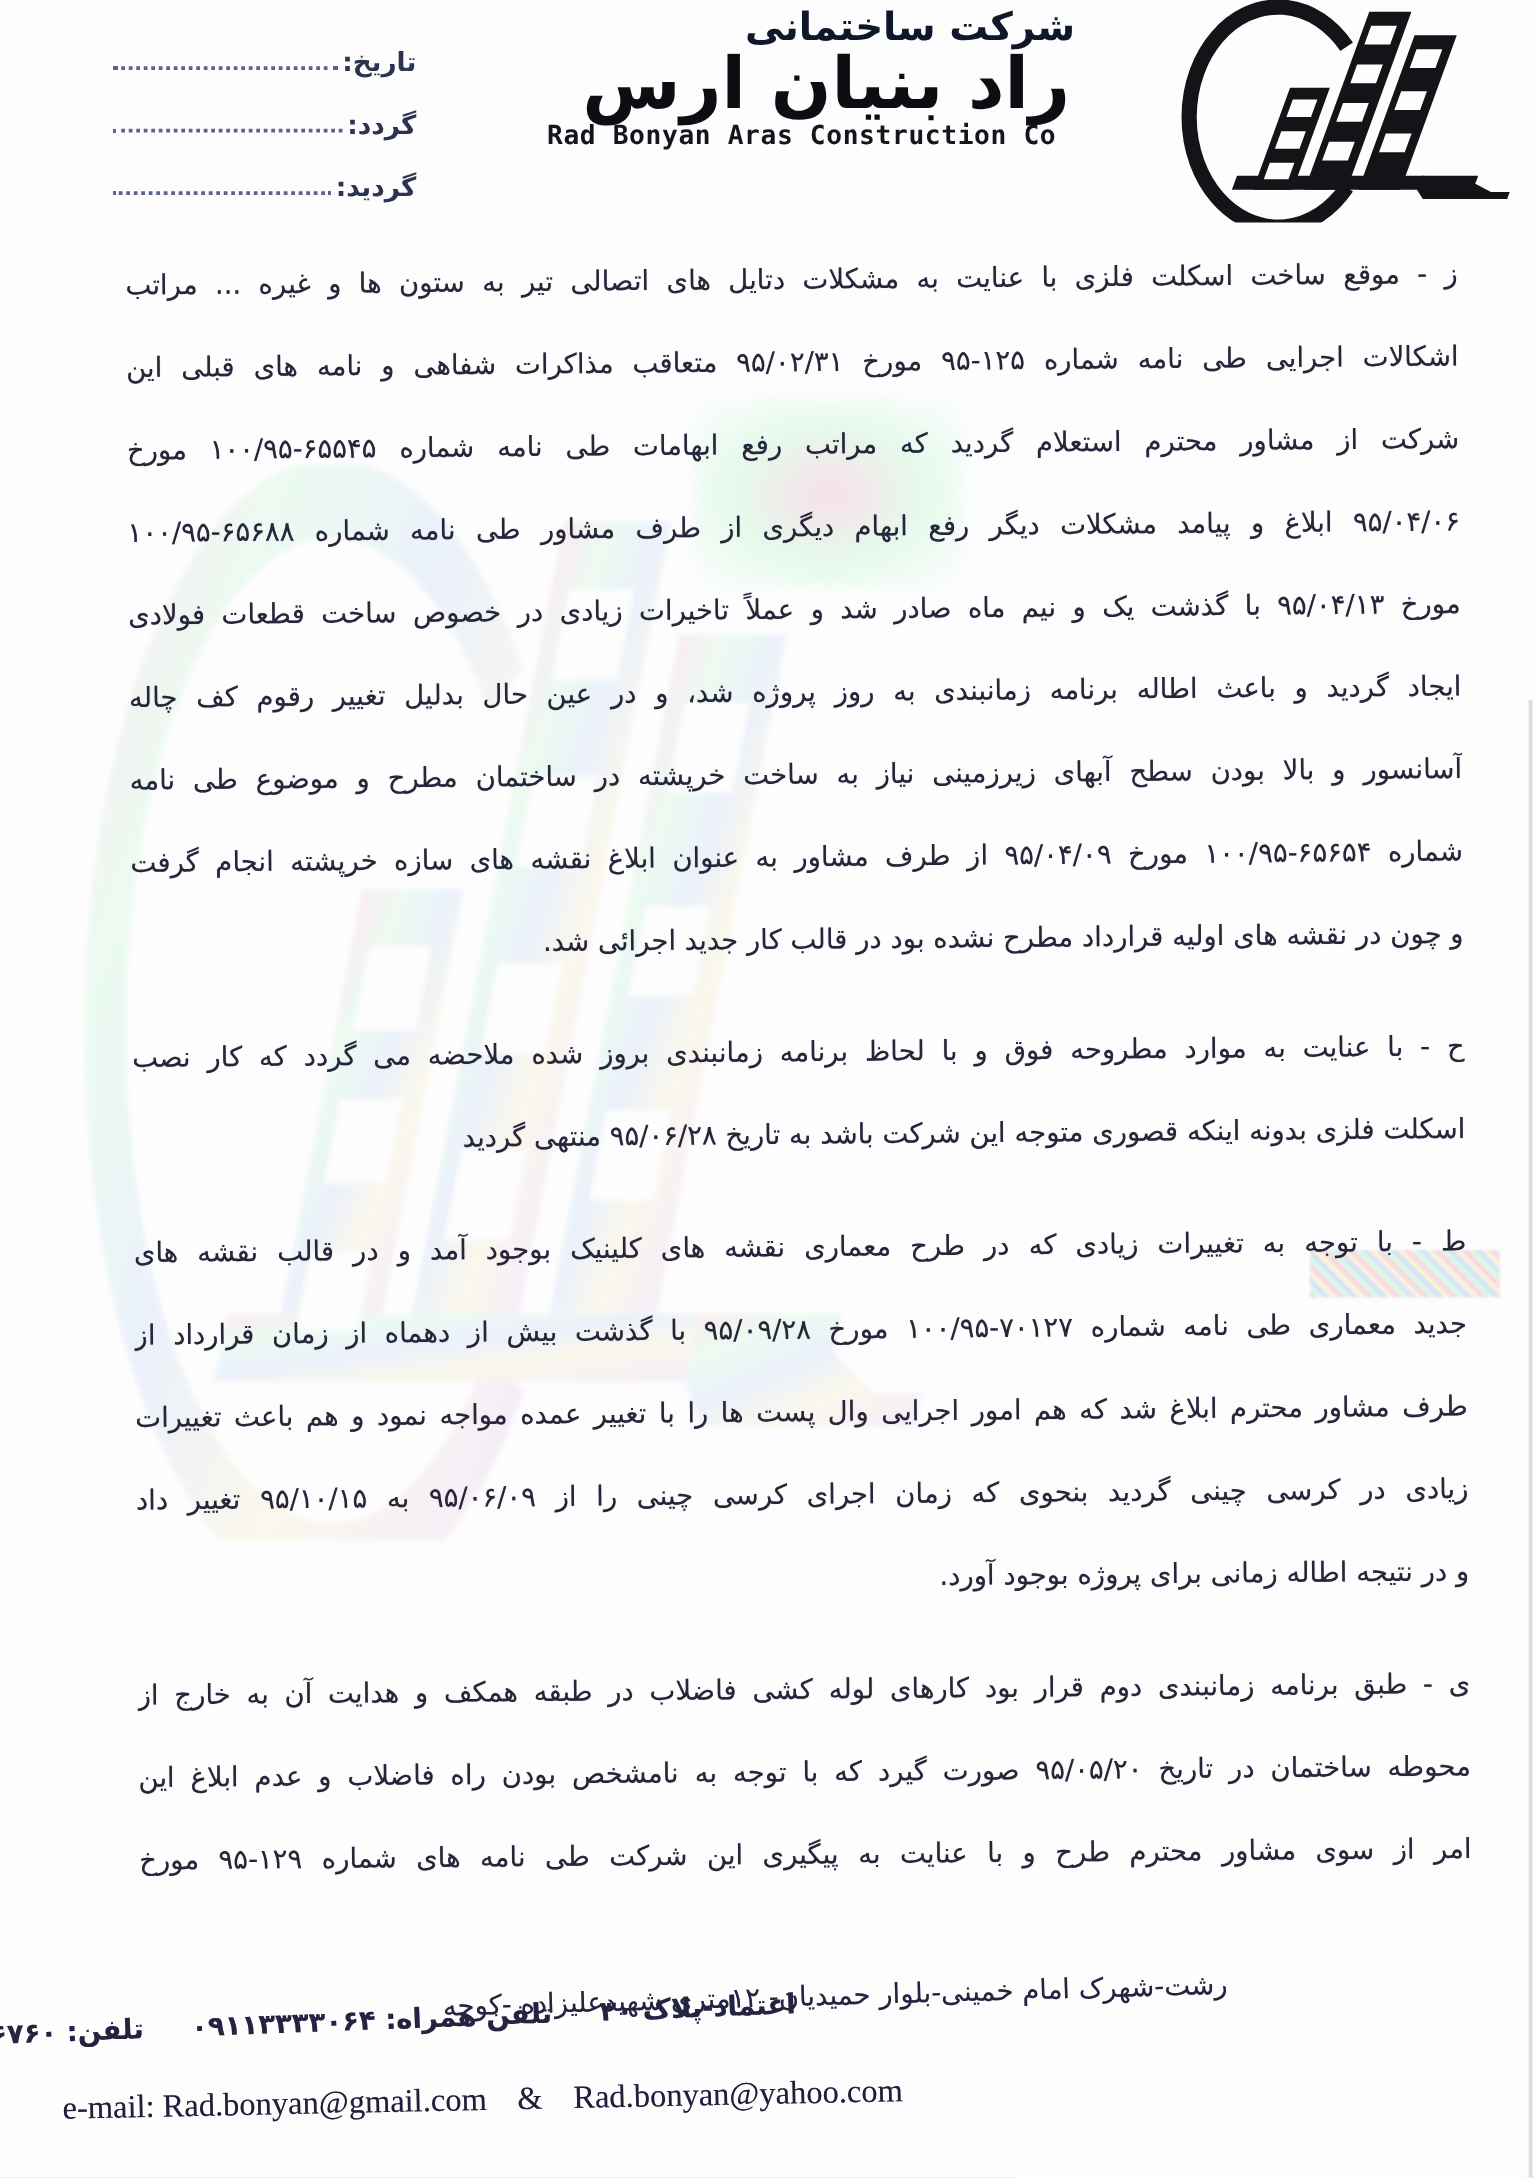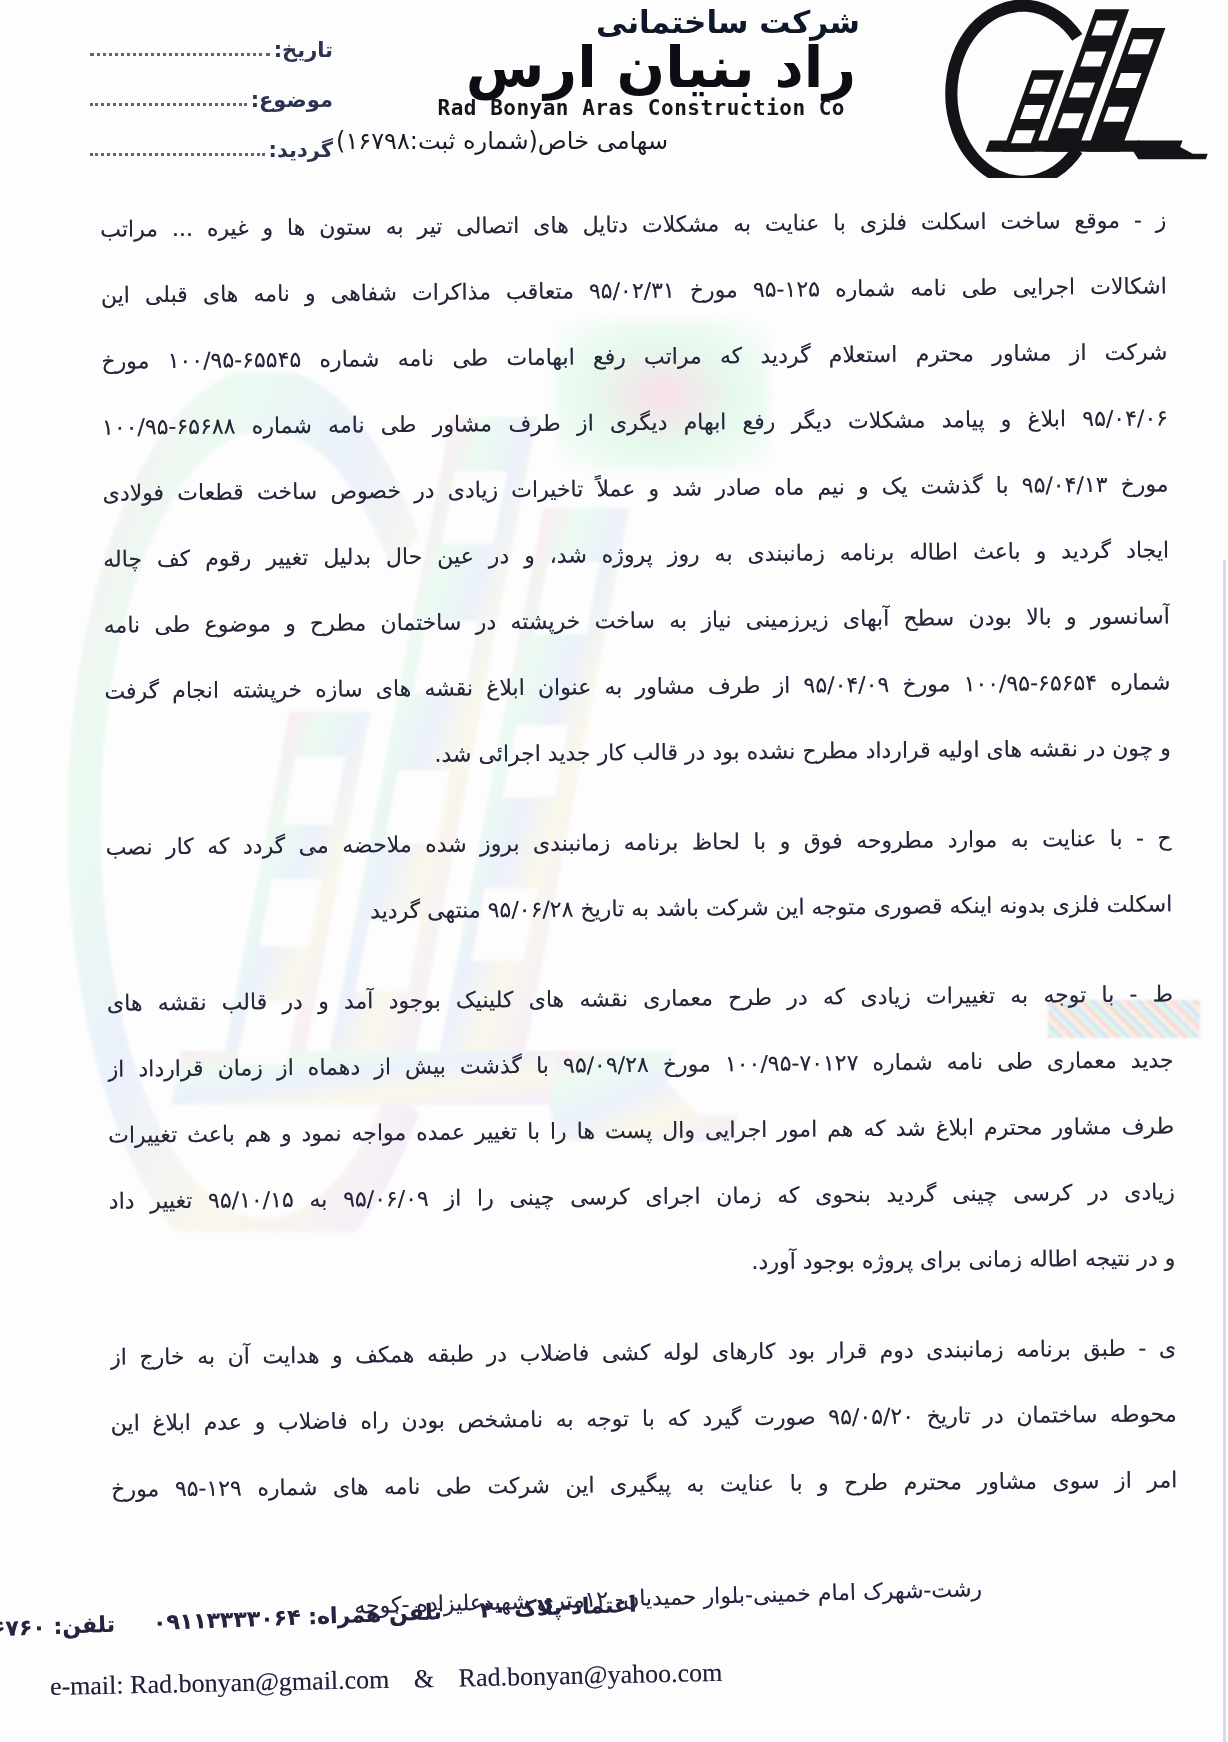--- a/index.html
+++ b/index.html
@@ -90,33 +90,32 @@
   <div class="artifact-band"></div>
   <div class="artifact-patch"></div>
   <div class="edge-line"></div>
 
   <div class="ref-block">
     <div class="ref-row">
       <span class="ref-label">تاریخ:</span>
       <span class="leader"></span>
     </div>
     <div class="ref-row">
-      <span class="ref-label">موضوع:</span>
+      <span class="ref-label">گردد:</span>
       <span class="leader"></span>
     </div>
     <div class="ref-row">
       <span class="ref-label">گردید:</span>
       <span class="leader"></span>
     </div>
   </div>
 
   <div class="h-fa1">شرکت ساختمانی</div>
   <div class="h-fa2">راد بنیان ارس</div>
   <div class="h-en">Rad Bonyan Aras Construction Co</div>
-  <div class="h-fa3">سهامی خاص(شماره ثبت:۱۶۷۹۸)</div>
 
   <svg class="logo-box" viewBox="0 0 310 190" aria-hidden="true">
     <path d="M158,40 A76,94 0 1 0 158,160" fill="none" stroke="#141418" stroke-width="13"></path>
     <g transform="translate(0,162) skewX(-20) translate(0,-162)" fill="#141418">
       <rect x="78" y="75" width="34" height="87"></rect>
       <rect x="122" y="10" width="36" height="152"></rect>
       <rect x="168" y="30" width="36" height="132"></rect>
       <rect x="60" y="150" width="160" height="12"></rect>
       <path d="M218,150 h48 v7 l16,7 h16 v6 h-72 l-8,-8 z"></path>
       <g fill="#fdfdfd">

